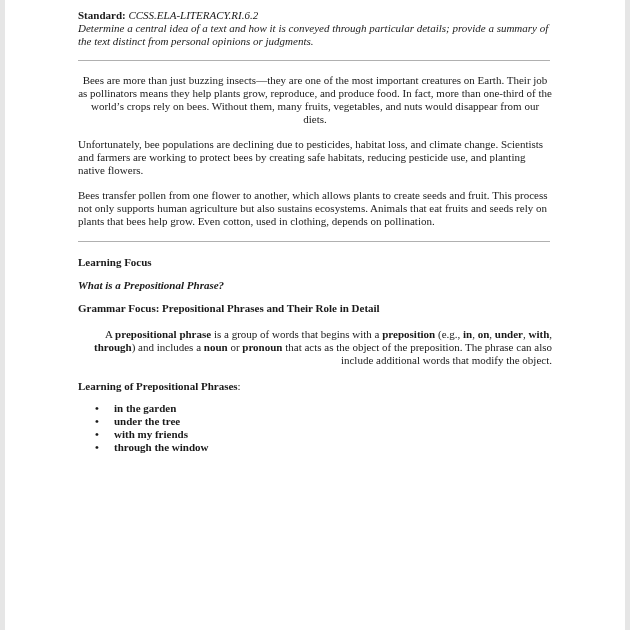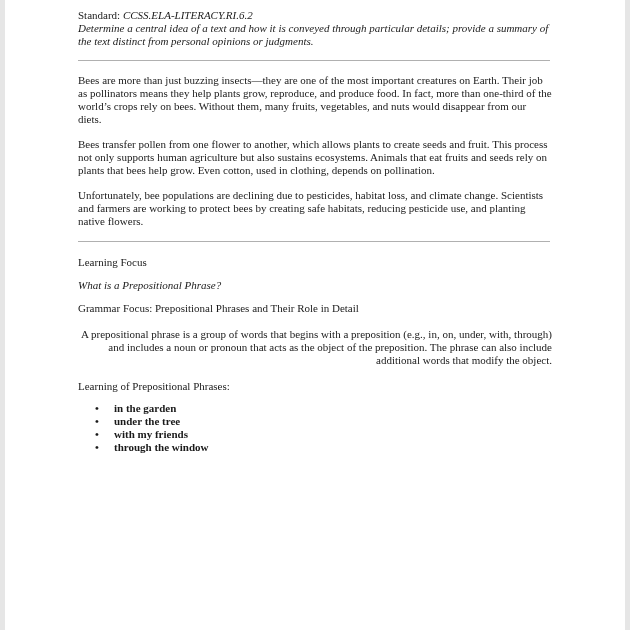--- a/index.html
+++ b/index.html
@@ -29,41 +29,41 @@
       width: 5px; height: 630px;
       background: #e6e6e6;
     }
     .page {
       position: absolute;
       left: 78px;
       top: 9px;
       width: 474px;
     }
     p { margin: 0; }
-    .b { font-weight: normal; }
+    .b { font-weight: bold; }
     .i { font-style: italic; }
     .standard-block { margin-bottom: 0; }
     .hr {
       height: 0;
       border: none;
       border-top: 1.5px solid #b0b0b0;
       margin: 0;
       width: 472px;
     }
     .hr1 { margin-top: 12px; }
     .passage-head { margin-top: 13px; }
     .book-icon {
       display: inline-block;
       width: 13px;
       height: 9px;
       vertical-align: -1px;
       margin-right: 3px;
     }
     .para { margin-top: 12px; }
-    .para.first { margin-top: 13px; }
+    .para.first { margin-top: 13px; text-align: center; }
     .hr2 { margin-top: 13px; }
     .learning { margin-top: 14px; }
     .grammar { margin-top: 10px; }
     .whatis { margin-top: 10px; }
     .def { margin-top: 13px; text-align: right; }
     .example { margin-top: 13px; }
     ul.examples {
       list-style: none;
       margin: 9px 0 0 0;
       padding: 0;
@@ -96,22 +96,22 @@
     </p>
     <p class="i">Determine a central idea of a text and how it is conveyed through particular details; provide a summary of the text distinct from personal opinions or judgments.</p>
   </div>
 
   <hr class="hr hr1">
 
   <div class="passage-head">
   </div>
 
   <p class="para first">Bees are more than just buzzing insects—they are one of the most important creatures on Earth. Their job as pollinators means they help plants grow, reproduce, and produce food. In fact, more than one-third of the world’s crops rely on bees. Without them, many fruits, vegetables, and nuts would disappear from our diets.</p>
+  <p class="para">Unfortunately, bee populations are declining due to pesticides, habitat loss, and climate change. Scientists and farmers are working to protect bees by creating safe habitats, reducing pesticide use, and planting native flowers.</p>
   <p class="para">Bees transfer pollen from one flower to another, which allows plants to create seeds and fruit. This process not only supports human agriculture but also sustains ecosystems. Animals that eat fruits and seeds rely on plants that bees help grow. Even cotton, used in clothing, depends on pollination.</p>
-  <p class="para">Unfortunately, bee populations are declining due to pesticides, habitat loss, and climate change. Scientists and farmers are working to protect bees by creating safe habitats, reducing pesticide use, and planting native flowers.</p>
 
   <hr class="hr hr2">
 
   <p class="b learning">Learning Focus</p>
   <p class="b i whatis">What is a Prepositional Phrase?</p>
   <p class="b grammar">Grammar Focus: Prepositional Phrases and Their Role in Detail</p>
 
   <p class="def"><span>A </span><span class="b">prepositional phrase</span><span> is a group of words that begins with a </span><span class="b">preposition</span><span> (e.g., </span><span class="b">in</span><span>, </span><span class="b">on</span><span>, </span><span class="b">under</span><span>, </span><span class="b">with</span><span>, </span><span class="b">through</span><span>) and includes a </span><span class="b">noun</span><span> or </span><span class="b">pronoun</span><span> that acts as the object of the preposition. The phrase can also include additional words that modify the object.</span></p>
 
   <p class="example"><span class="b">Learning of Prepositional Phrases</span><span>:</span></p>

